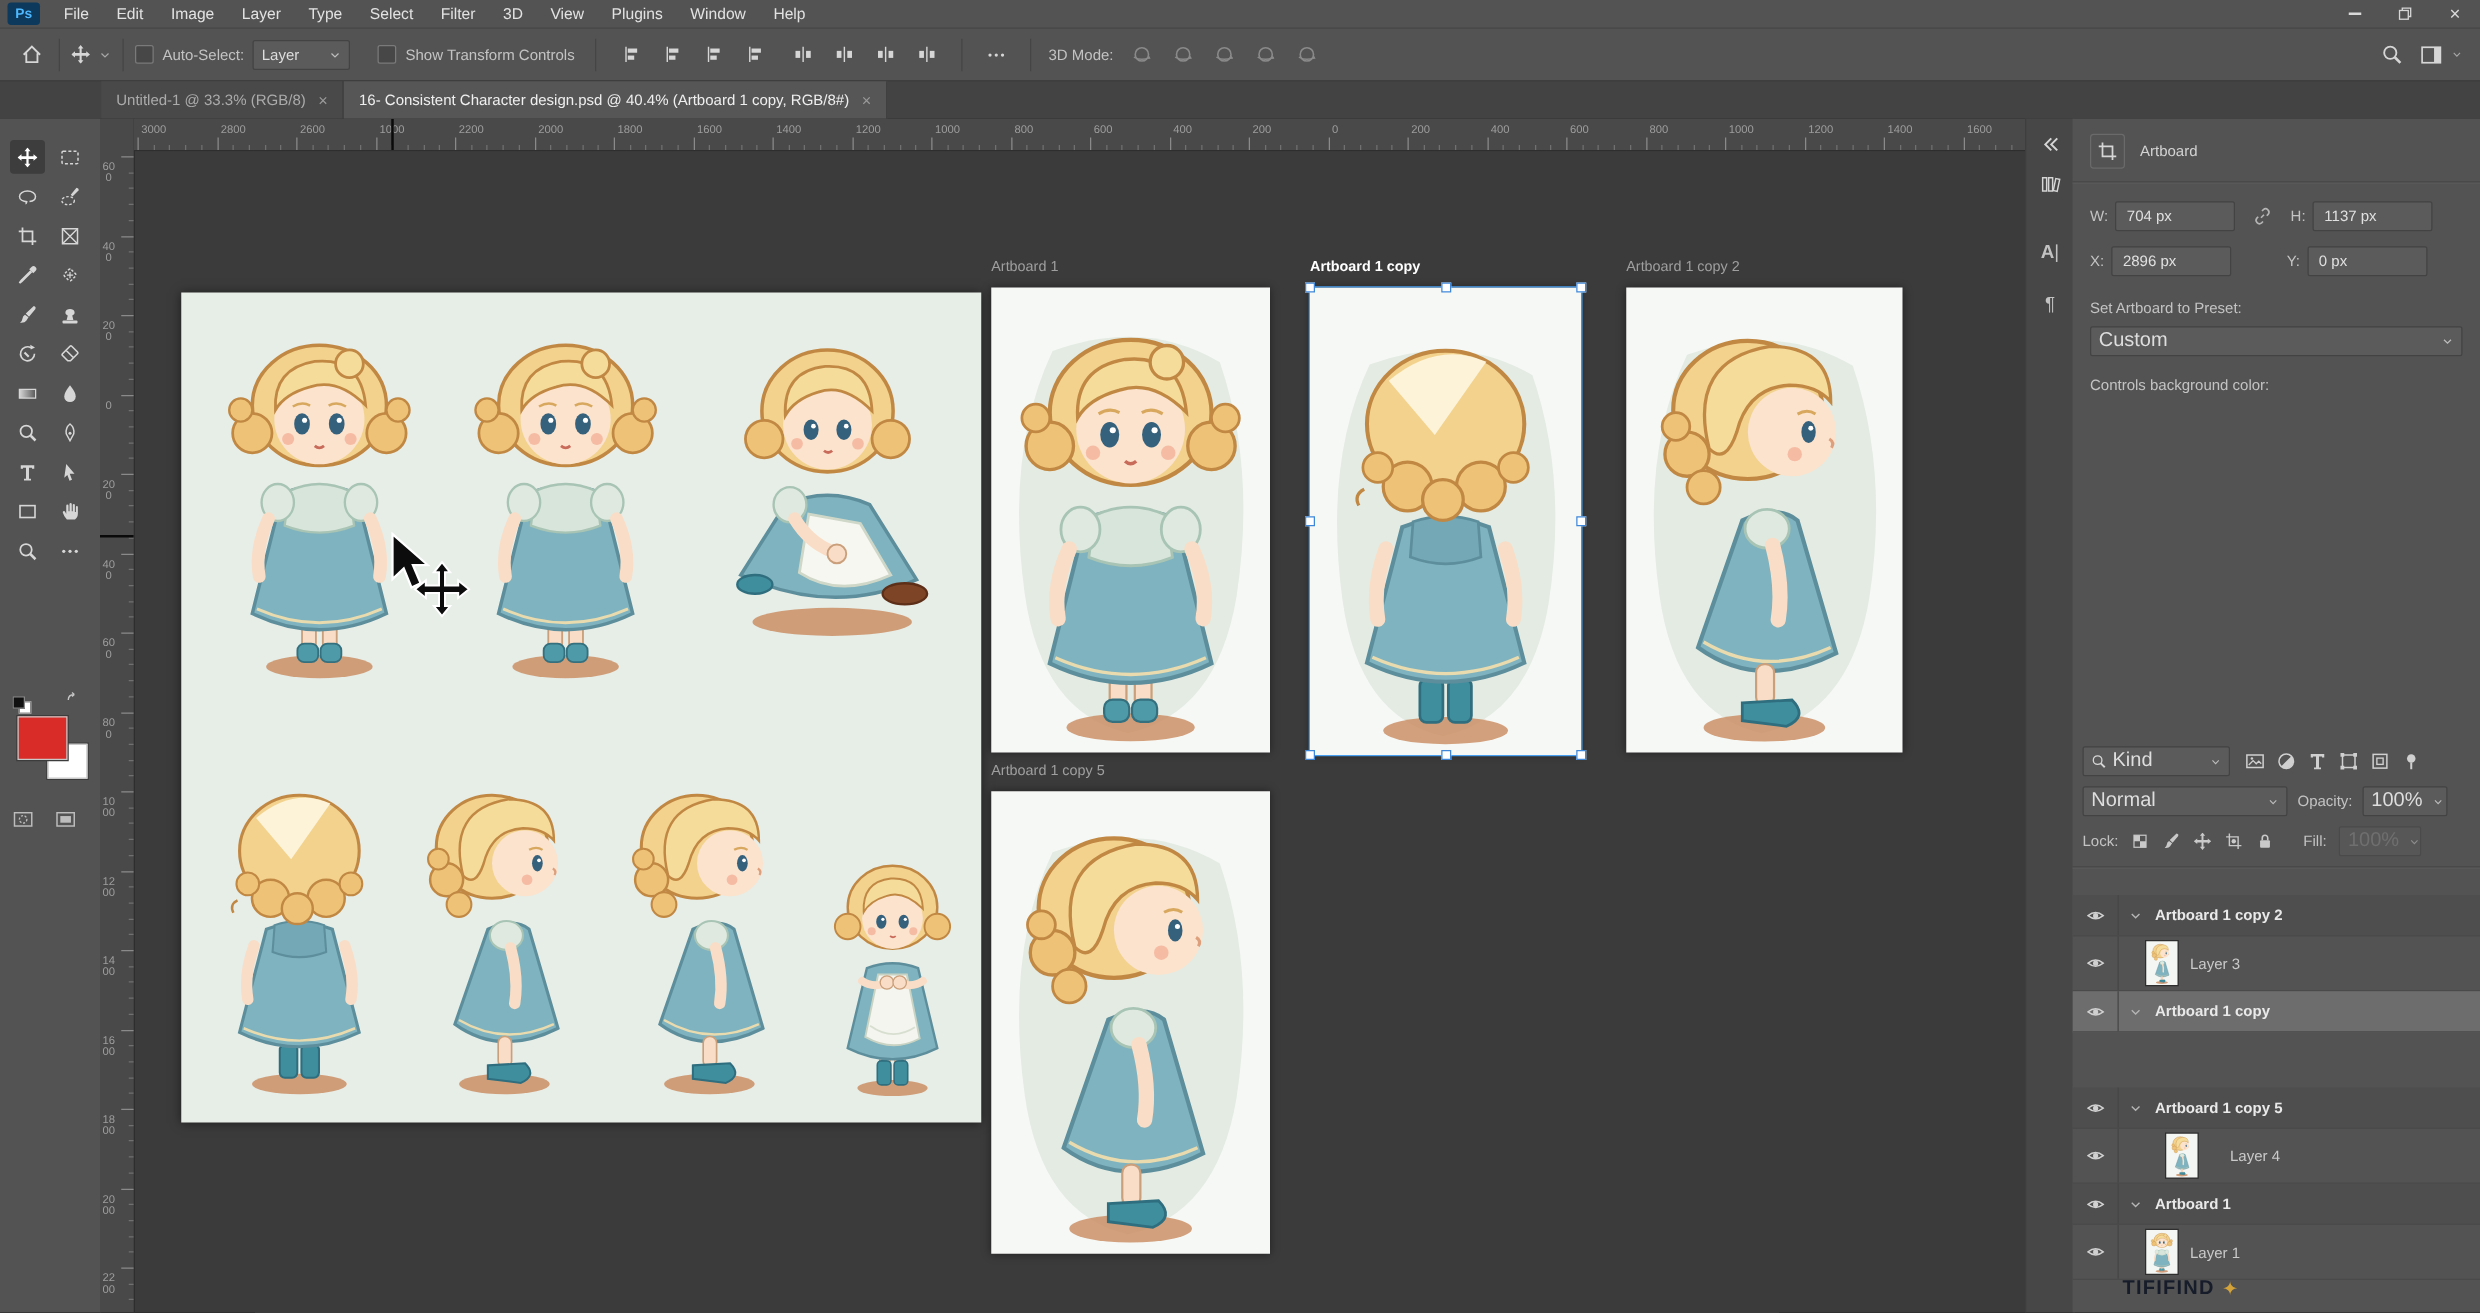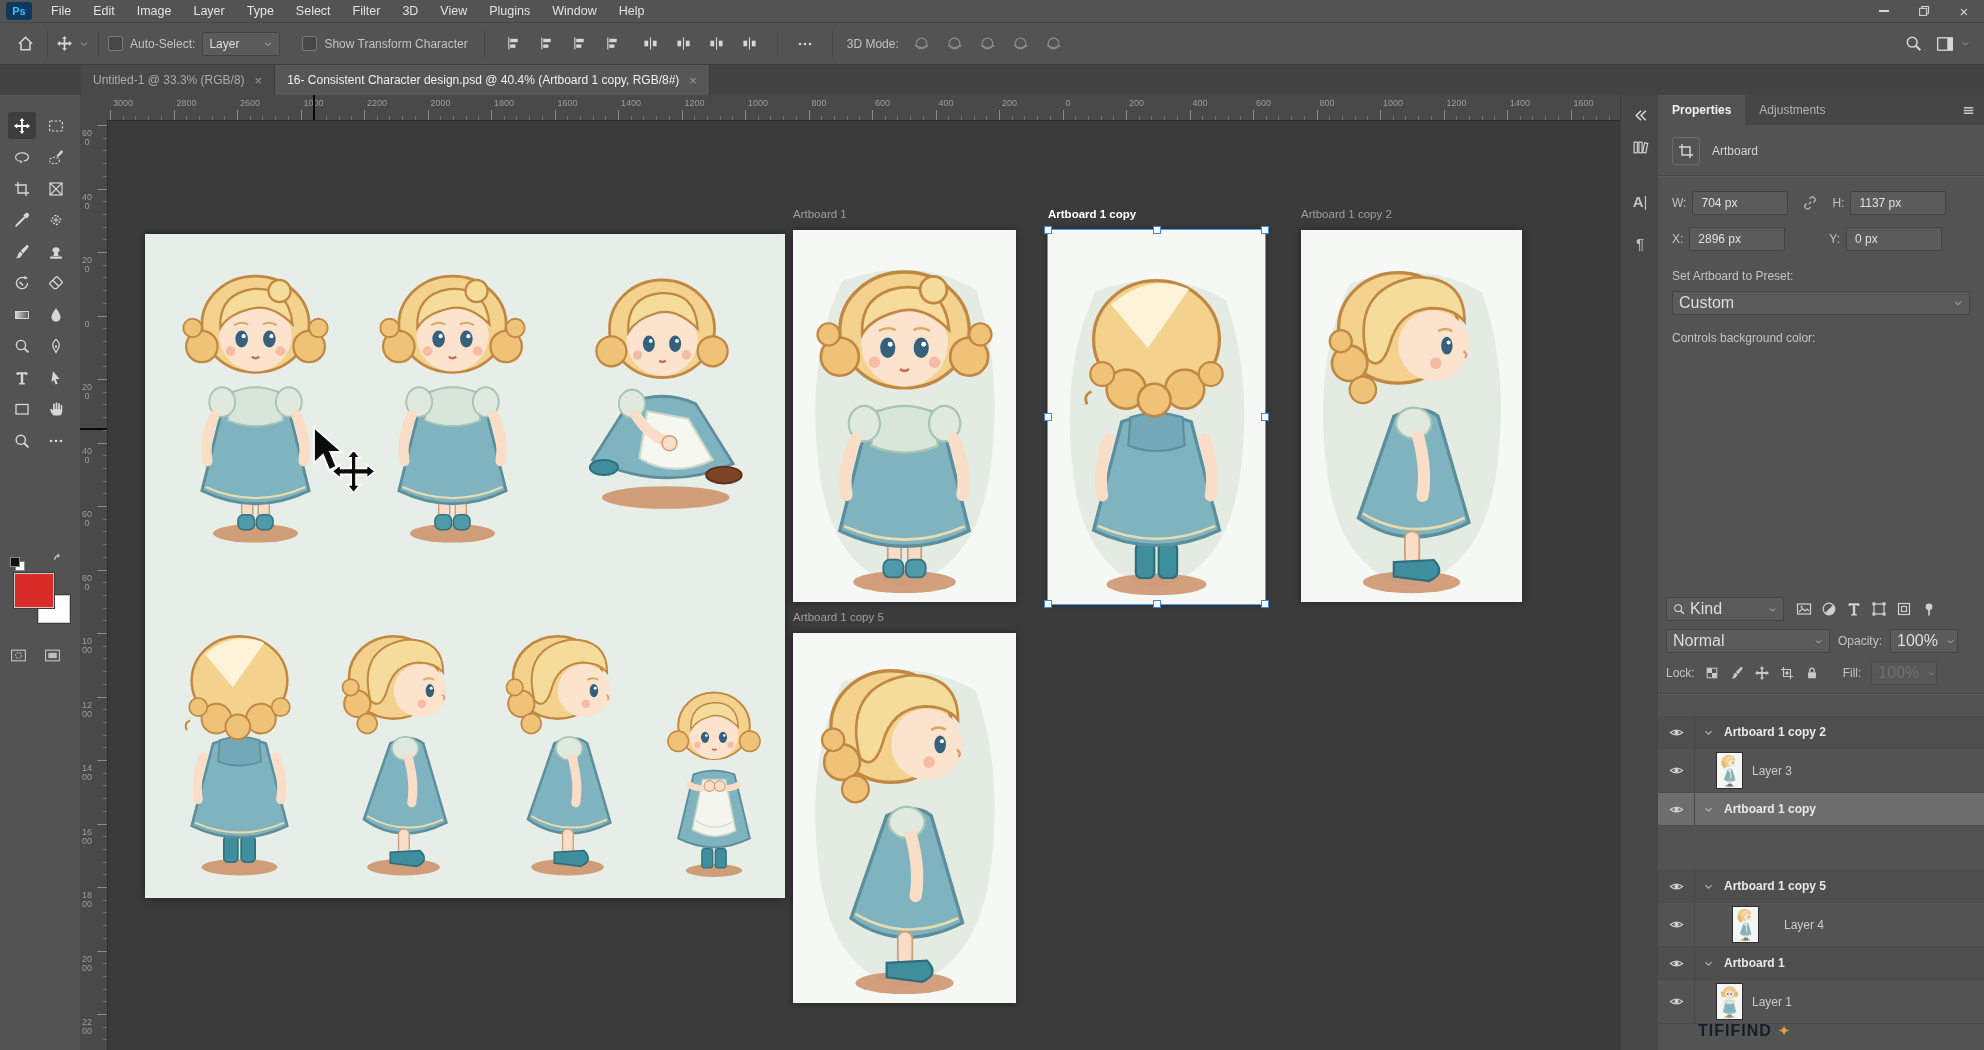--- a/index.html
+++ b/index.html
@@ -454,21 +454,21 @@
       <span class="icon chev">
           <svg width="10" height="10">
             <use href="#u-chev"></use>
           </svg>
         </span>
     </span>
   </span>
   <span style="width:22px;"></span>
   <span class="opt-group">
     <span class="checkbox"></span>
-    <span class="plabel">Show Transform Character</span>
+    <span class="plabel">Show Transform Controls</span>
   </span>
   <span class="sep" style="margin:0 16px;"></span>
   <span id="align-icons" class="opt-group">
       <span class="opt-icon">
         <span class="icon">
           <svg width="15" height="15">
             <use href="#u-align"></use>
           </svg>
         </span>
       </span>
@@ -1098,29 +1098,20 @@
       <span style="font-size:15px;color:#c2c2c2;font-weight:bold;">A<span style="font-weight:normal;">|</span></span>
     </div>
     <div class="dock-icon" style="top:136px;">
       <span style="font-size:15px;color:#c2c2c2;">¶</span>
     </div>
   </div>
 
 <div id="panels" class="abs">
 
   <div>
-    <div class="ptab-row">
-      <div class="ptab active">Properties</div>
-      <div class="ptab">Adjustments</div>
-      <span class="pmenu icon">
-          <svg width="15" height="15">
-            <use href="#u-menu"></use>
-          </svg>
-        </span>
-    </div>
     <div style="display:flex;align-items:center;gap:12px;padding:12px 14px 10px;">
       <span class="icon" style="width:26px;height:26px;border:1px solid #6a6a6a;border-radius:3px;display:flex;align-items:center;justify-content:center;">
           <svg width="16" height="16">
             <use href="#t-crop"></use>
           </svg>
         </span>
       <span class="plabel" style="color:#d3d3d3;">Artboard</span>
     </div>
     <div class="divider"></div>
     <div style="display:flex;align-items:center;padding:14px 14px 0;gap:6px;">

